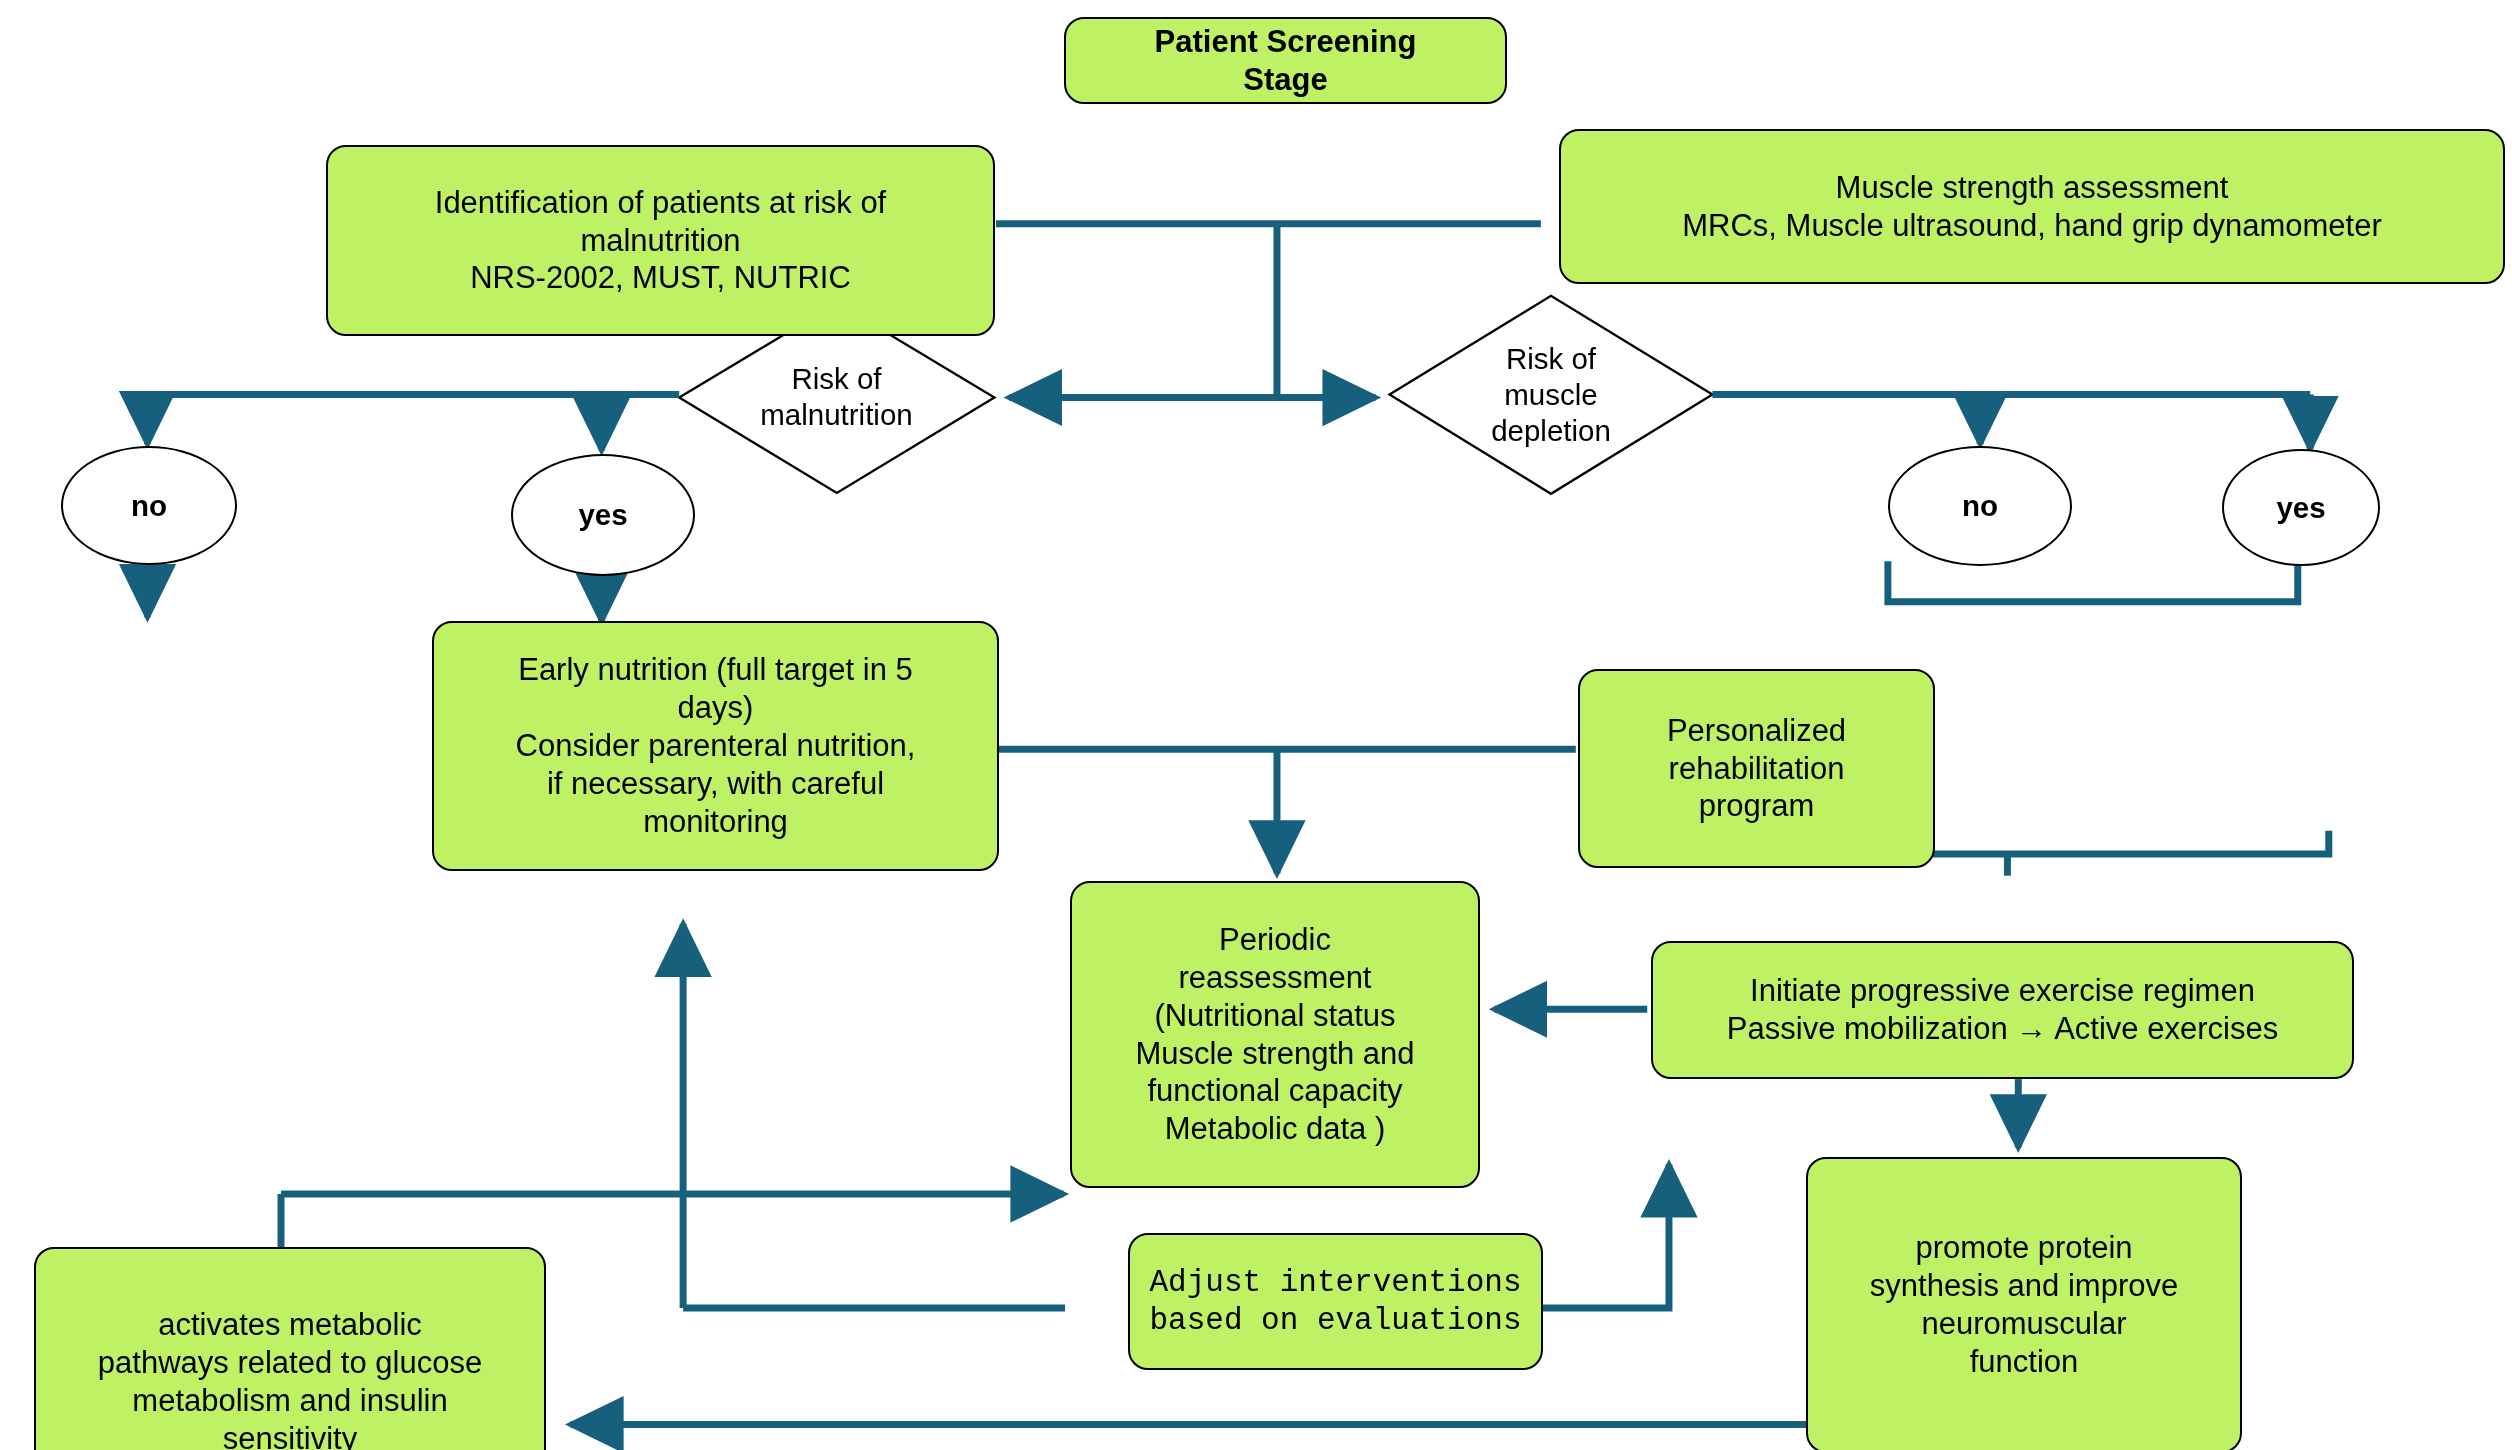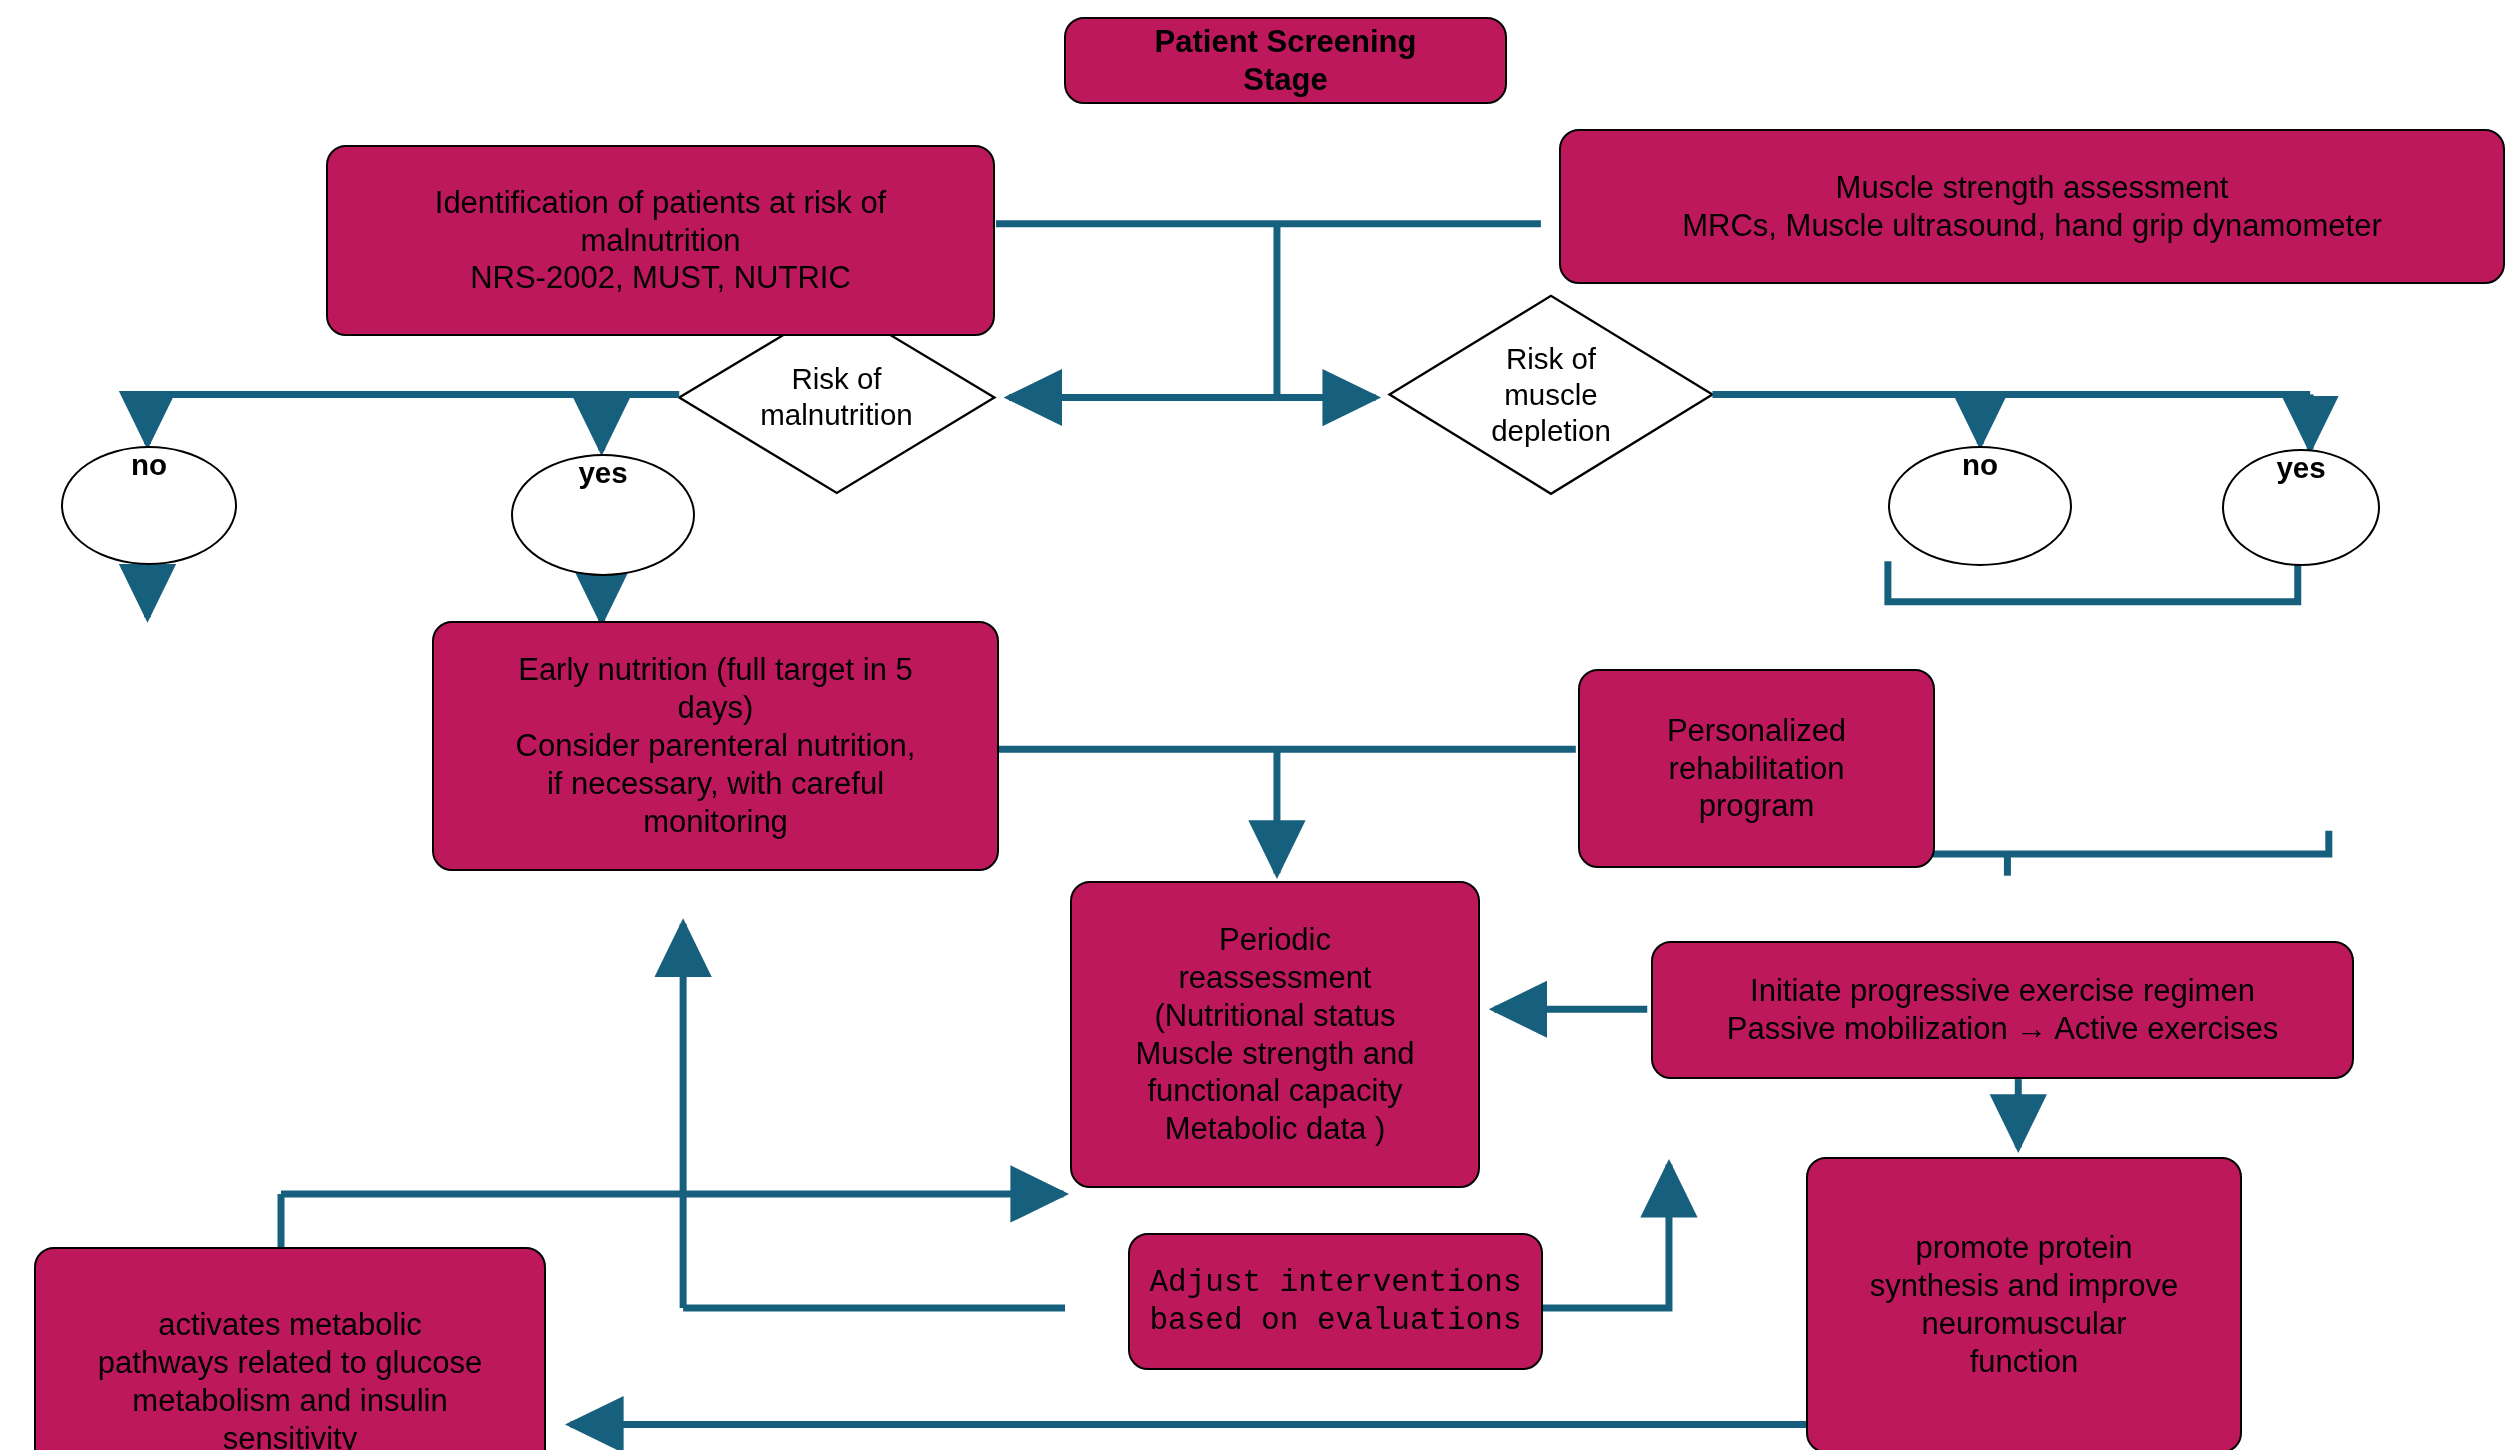--- a/index.html
+++ b/index.html
@@ -1,27 +1,27 @@
 <!DOCTYPE html>
 <html style="font-size:12.4px"><head>
 <meta charset="utf-8">
 <style>
   html,body{margin:0;padding:0;background:#ffffff;}
   #stage{position:relative;width:2512px;height:1451px;background:#ffffff;
          font-family:"Liberation Sans", sans-serif;overflow:hidden;}
   svg.layer{position:absolute;left:0;top:0;width:2512px;height:1451px;}
   .node{position:absolute;box-sizing:border-box;display:flex;align-items:center;
         justify-content:center;text-align:center;color:#000;}
-  .rbox{border:2.3px solid #000;border-radius:20px;background:#be185d;}
+  .rbox{border:2.3px solid #000;border-radius:20px;background:#bef264;}
   .rbox.sharp{border-radius:14px;}
   .txt{line-height:1.22;padding:0 7.8px;white-space:pre-line;}
   .title-box{font-weight:bold;font-size:31px;}
   .f40{font-size:31px;}
   .oval{position:absolute;border:2.3px solid #000;border-radius:50%;background:#fff;
-        display:flex;justify-content:center;font-weight:bold;font-size:29.5px;}
+        display:flex;align-items:center;justify-content:center;font-weight:bold;font-size:29.5px;}
   .diamond-label{position:absolute;display:flex;align-items:center;justify-content:center;
         text-align:center;font-size:29.5px;color:#000;pointer-events:none;line-height:1.25;}
 </style>
 </head>
 <body>
 
 <div id="stage">
 
   <svg class="layer" viewBox="0 0 3236 1869">
     <defs>

